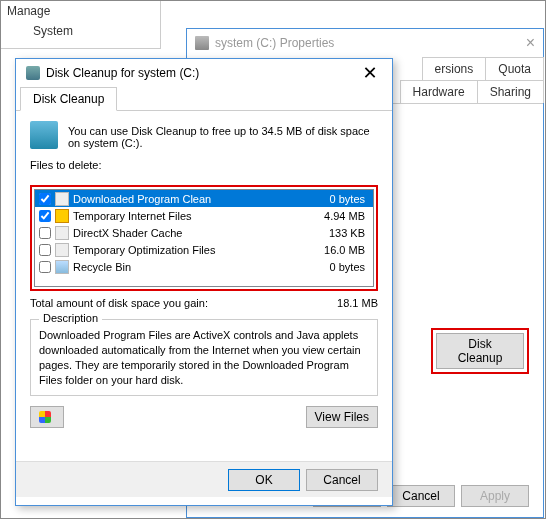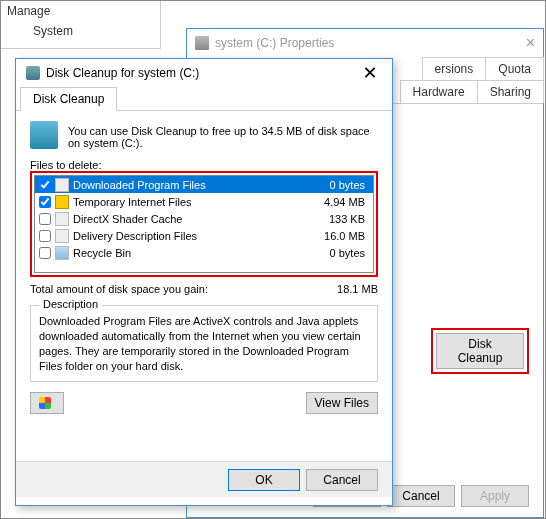--- a/index.html
+++ b/index.html
@@ -128,21 +128,21 @@
   background: #fff;
   font-size: 12px;
 }
 .cl-body { padding: 10px 14px; font-size: 11px; color: #000; }
 .cl-intro { display: flex; align-items: flex-end; gap: 10px; margin-bottom: 10px; }
 .cl-intro .icon {
   width: 28px; height: 28px; flex-shrink: 0;
   background: linear-gradient(#6bd, #28a);
   border-radius: 2px;
 }
-.cl-label { margin: 6px 0 0; }
+.cl-label { margin: 6px 0 14px; }
 .file-list-wrap {
   border: 2px solid #d00;
   padding: 2px;
 }
 .file-list {
   border: 1px solid #828790;
   background: #fff;
   height: 98px;
   overflow-y: scroll;
 }
@@ -272,39 +272,39 @@
     <div class="cl-intro">
       <div class="icon"></div>
       <div>You can use Disk Cleanup to free up to 34.5 MB of disk space on system (C:).</div>
     </div>
     <div class="cl-label">Files to delete:</div>
     <div class="file-list-wrap">
       <div class="file-list" id="file-list">
           <div class="file-row sel">
             <input type="checkbox" checked="" style="">
             <span class="ficon "></span>
-            <span class="fname">Downloaded Program Files</span>
+            <span class="fname">Downloaded Program Clean</span>
             <span class="fsize">0 bytes</span>
           </div>
           <div class="file-row">
             <input type="checkbox" checked="" style="">
             <span class="ficon lock"></span>
             <span class="fname">Temporary Internet Files</span>
             <span class="fsize">4.94 MB</span>
           </div>
           <div class="file-row">
             <input type="checkbox" style="">
             <span class="ficon "></span>
             <span class="fname">DirectX Shader Cache</span>
             <span class="fsize">133 KB</span>
           </div>
           <div class="file-row">
             <input type="checkbox" style="">
             <span class="ficon "></span>
-            <span class="fname">Delivery Description Files</span>
+            <span class="fname">Temporary Optimization Files</span>
             <span class="fsize">16.0 MB</span>
           </div>
           <div class="file-row">
             <input type="checkbox" style="">
             <span class="ficon bin"></span>
             <span class="fname">Recycle Bin</span>
             <span class="fsize">0 bytes</span>
           </div>
         </div>
     </div>

